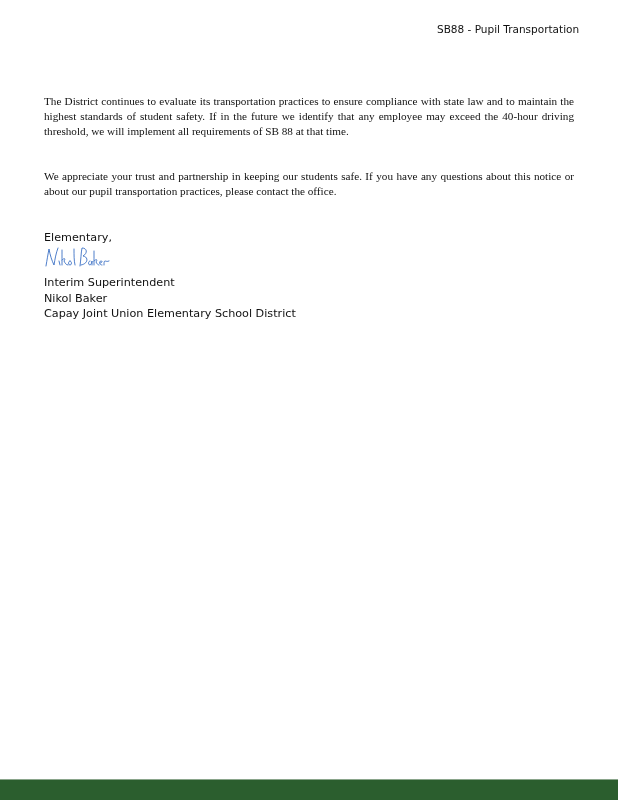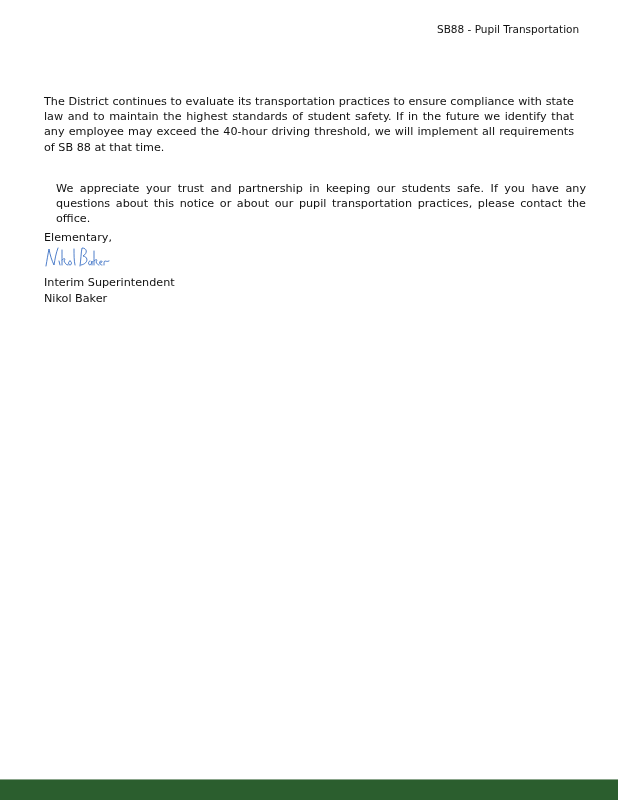--- a/index.html
+++ b/index.html
@@ -25,20 +25,21 @@
     }
     .header-block div { white-space: nowrap; text-align: right; }
     .body-text {
       position: absolute;
       left: 44px;
       width: 530px;
       font-size: 11.2px;
       line-height: 15.2px;
       text-align: justify;
       color: #111;
+      font-family: Liberation Serif, serif;
     }
     #para1 { top: 94px; }
     #para2 { top: 169px; }
     .closing {
       position: absolute;
       left: 44px;
       top: 230px;
       font-size: 11.2px;
       line-height: 15.2px;
     }
@@ -70,21 +71,21 @@
   </style>
 </head>
 <body>
 
 <div class="header-block">
   <div>SB88 - Pupil Transportation</div>
 </div>
 
 <p class="body-text" id="para1" style="margin:0;">The District continues to evaluate its transportation practices to ensure compliance with state law and to maintain the highest standards of student safety. If in the future we identify that any employee may exceed the 40-hour driving threshold, we will implement all requirements of SB 88 at that time.</p>
 
-<p class="body-text" id="para2" style="margin:12px;">We appreciate your trust and partnership in keeping our students safe. If you have any questions about this notice or about our pupil transportation practices, please contact the office.</p>
+<p class="body-text" id="para2" style="margin:0;">We appreciate your trust and partnership in keeping our students safe. If you have any questions about this notice or about our pupil transportation practices, please contact the office.</p>
 
 <div class="closing">Elementary,</div>
 
 <div class="signature">
   <svg width="70" height="24" viewBox="0 0 70 24">
     <g fill="none" stroke="#3a6fc4" stroke-width="0.9" stroke-linecap="round" stroke-linejoin="round">
 
       <path d="M3 20 C4 14, 5 8, 6 3 C7 9, 9 15, 11 19 C12 13, 13 7, 15 2"></path>
 
       <path d="M16 15 L17 19"></path>
@@ -98,15 +99,16 @@
       <path d="M51 5 C51 11, 51 15, 51 19 M51 15 C53 13, 55 13, 53 16 C54 18, 55 19, 56 19"></path>
       <path d="M57 17 C59 17, 60 15, 58 15 C56 15, 56 19, 59 19"></path>
       <path d="M61 19 C61 17, 61 15, 62 15 C63 15, 64 16, 66 15"></path>
     </g>
   </svg>
 </div>
 
 <div class="sig-block">
   <div>Interim Superintendent</div>
   <div>Nikol Baker</div>
+  <div>Capay Joint Union Elementary School District</div>
 </div>
 
 <div class="footer-bar"></div>
 
 </body></html>

